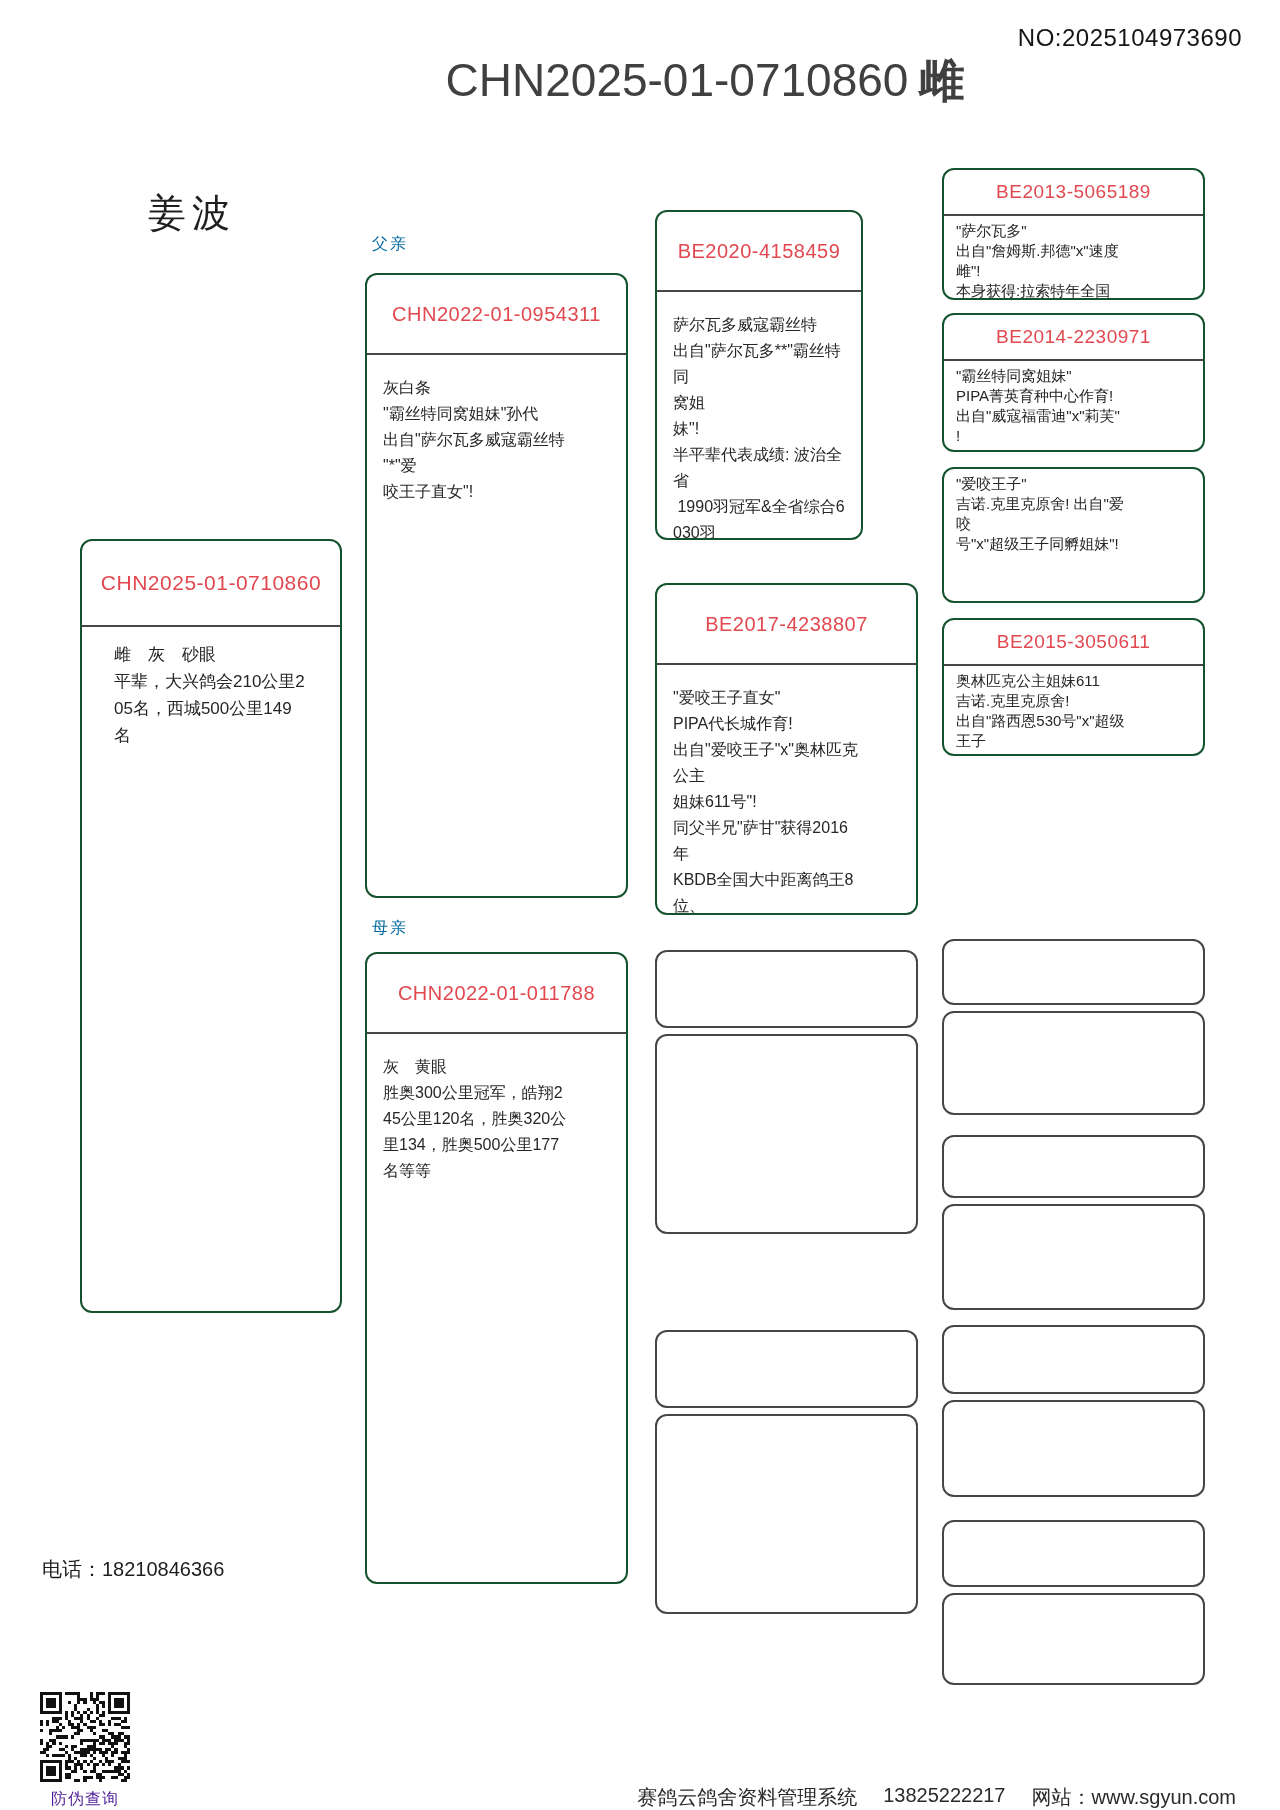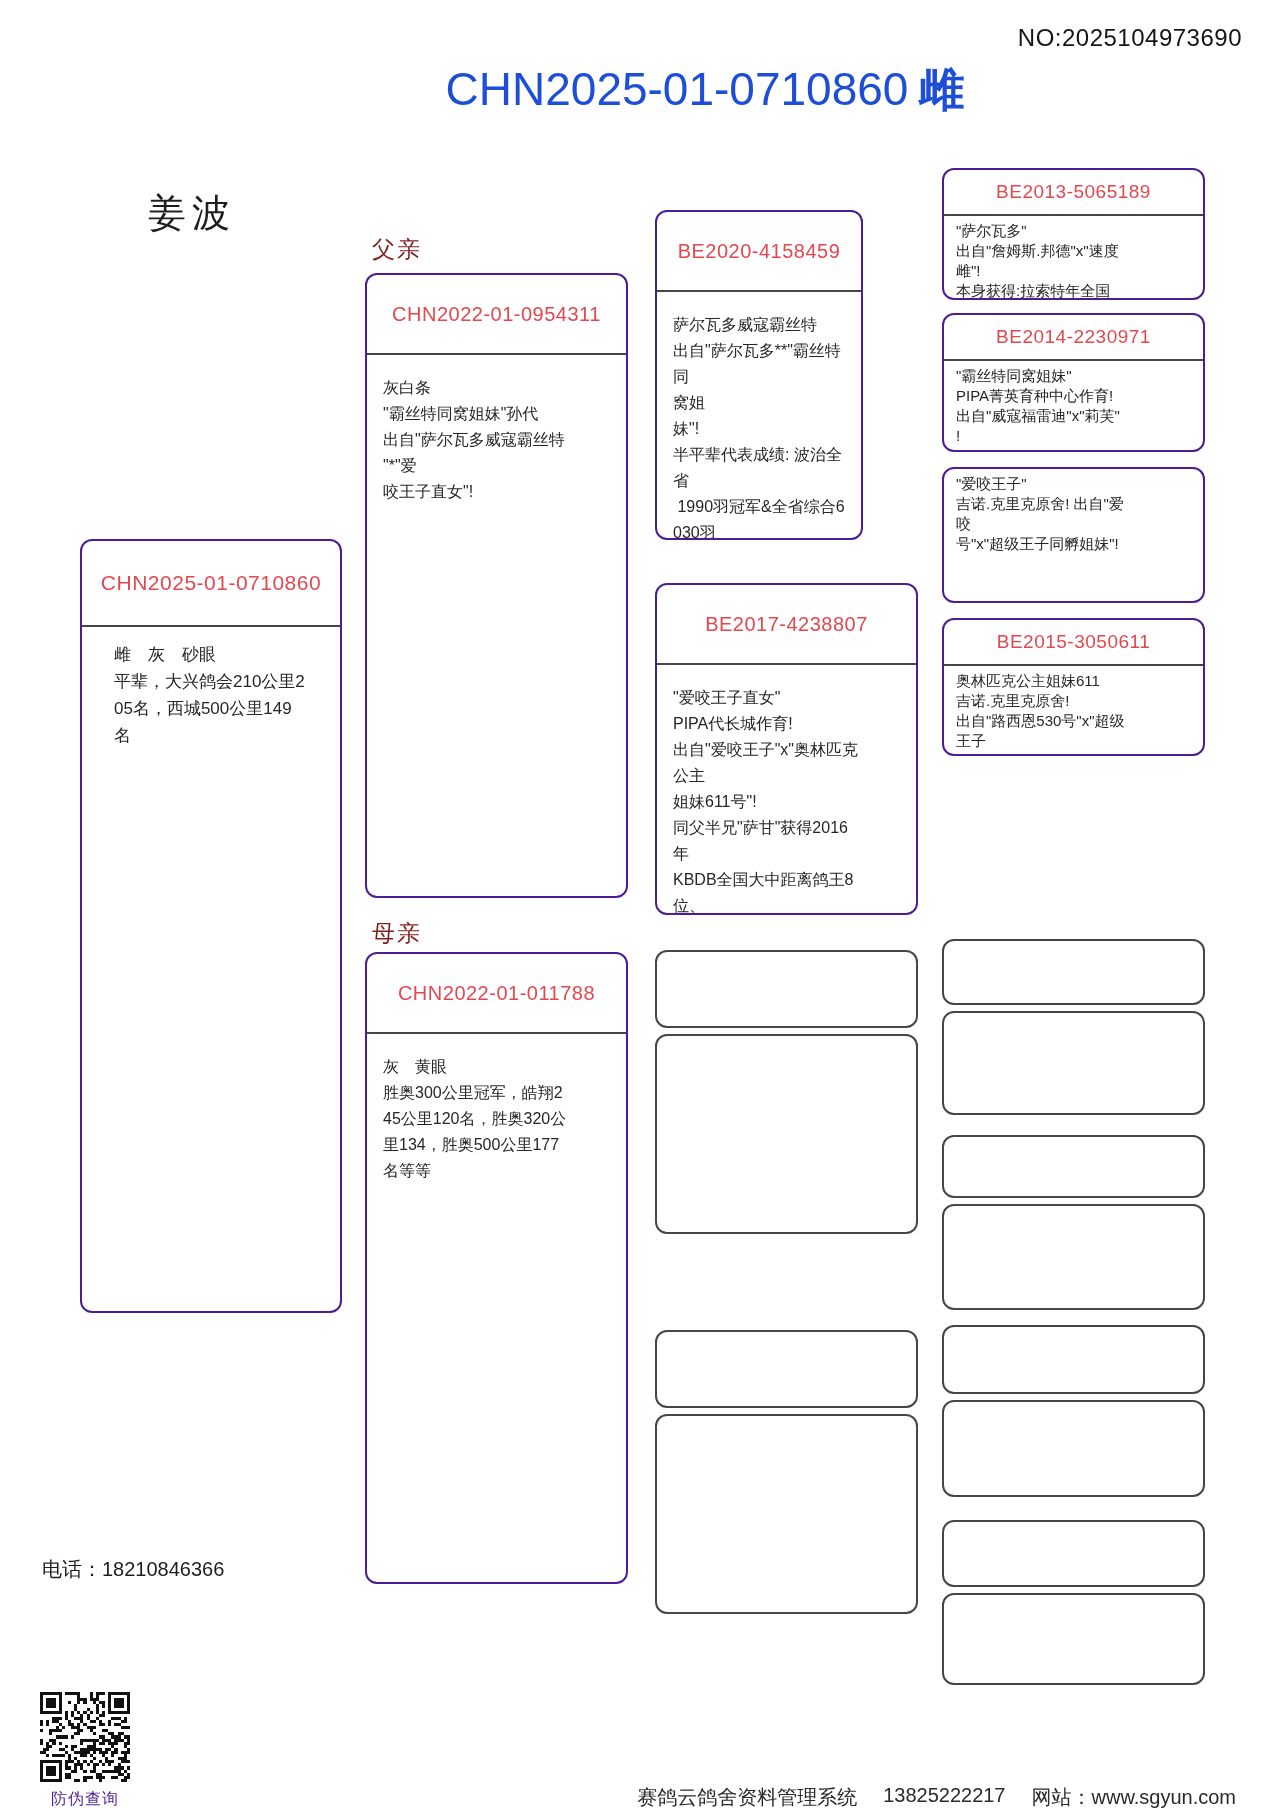--- a/index.html
+++ b/index.html
@@ -3,27 +3,27 @@
 <meta charset="utf-8">
 <style>
   html,body{margin:0;padding:0;background:#fff;}
   #page{
     position:relative;width:1280px;height:1810px;background:#ffffff;
     font-family:"Liberation Sans","DejaVu Sans",sans-serif;overflow:hidden;
     color:#2a2a2a;
   }
   .abs{position:absolute;}
   #cert-no{top:24px;right:38px;font-size:24px;color:#151515;letter-spacing:0.5px;}
-  #page-title{top:59px;left:130px;right:0;text-align:center;font-size:46px;color:#1d4ed8;font-weight:500;}
+  #page-title{top:50px;left:130px;right:0;text-align:center;font-size:46px;color:#404040;font-weight:500;}
   #page-title .sex{font-weight:800;margin-left:10px;}
   #owner-name{left:148px;top:188px;font-size:38px;font-weight:500;color:#1f1f1f;letter-spacing:6px;}
-  .gen-label{font-size:23px;color:#7f1d1d;letter-spacing:2px;}
+  .gen-label{font-size:16px;color:#0369a1;letter-spacing:2px;}
   
   .card{
-    position:absolute;border:2px solid #4c1d95;border-radius:12px;background:#fff;
+    position:absolute;border:2px solid #14532d;border-radius:12px;background:#fff;
     box-sizing:border-box;overflow:hidden;
   }
   .card-ring{
     height:78px;display:flex;align-items:center;justify-content:center;
     border-bottom:2px solid #464646;color:#E2484F;font-size:20px;letter-spacing:0.5px;
   }
   .card-body{
     padding:20px 16px;font-size:16px;line-height:26px;white-space:pre-line;color:#262626;
   }
   .main .card-ring{height:84px;font-size:21px;}

